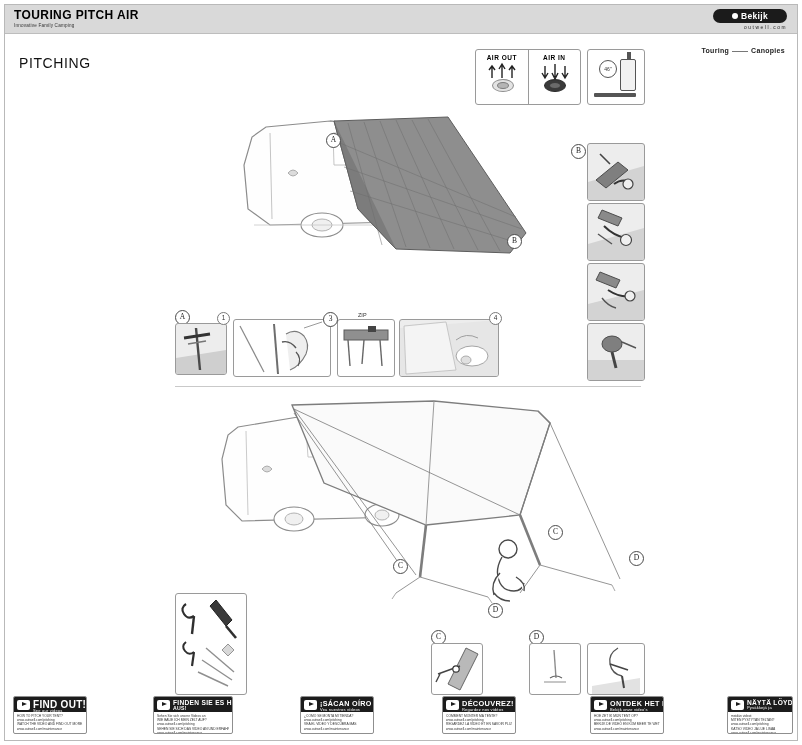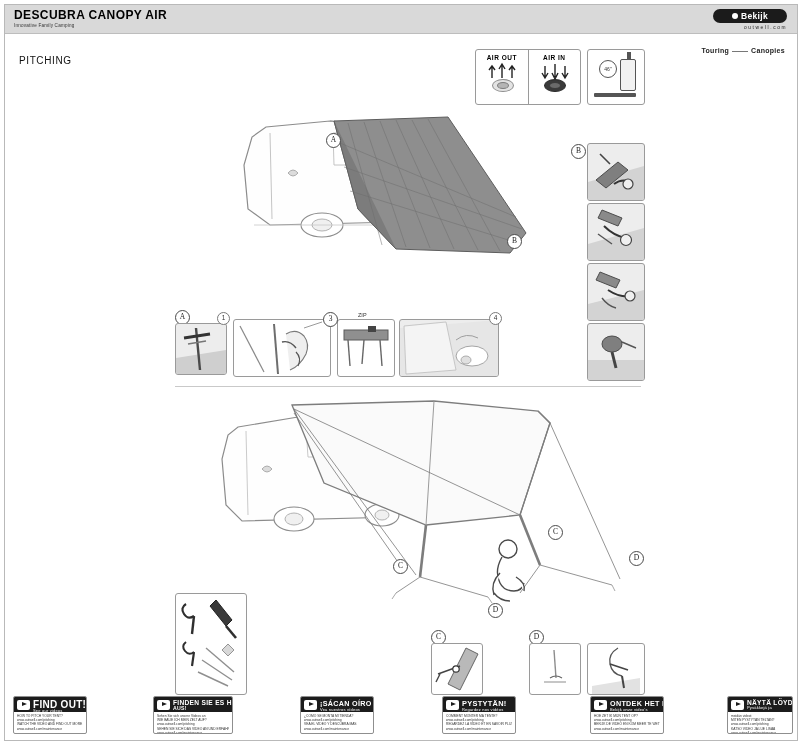--- a/index.html
+++ b/index.html
@@ -8,21 +8,21 @@
   .sheet{position:absolute;left:4px;top:4px;width:794px;height:737px;border:1px solid #b9b9b9;background:#fff;box-sizing:border-box;}
 
   
   .header{position:absolute;left:0;top:0;width:792px;height:28px;background:#d9d9d9;border-bottom:1px solid #bdbdbd;}
   .header-title{position:absolute;left:9px;top:3px;font-size:12px;font-weight:bold;letter-spacing:.4px;}
   .header-sub{position:absolute;left:9px;top:18px;font-size:4.6px;letter-spacing:.2px;color:#333;}
   .brand{position:absolute;right:10px;top:4px;width:74px;height:14px;border-radius:7px;background:#1b1b1b;color:#fff;font-size:8.5px;font-weight:bold;letter-spacing:.3px;display:flex;align-items:center;justify-content:center;}
   .brand .dot{display:inline-block;width:6px;height:6px;border-radius:50%;background:#fff;margin-right:3px;}
   .brand-url{position:absolute;right:10px;top:20px;font-size:4.8px;letter-spacing:1.6px;color:#222;}
 
-  .section-title{position:absolute;left:14px;top:50px;font-size:10px;letter-spacing:.6px;color:#111;}
+  .section-title{position:absolute;left:14px;top:50px;font-size:14px;letter-spacing:.6px;color:#111;}
 
   .touring-canopies{position:absolute;right:12px;top:42px;font-size:7px;color:#222;letter-spacing:.3px;}
   .touring-canopies .sep{display:inline-block;width:16px;height:1px;background:#777;vertical-align:middle;margin:0 3px;}
   .touring-canopies b{font-weight:bold;}
 
   
   .airbox{position:absolute;left:470px;top:44px;width:104px;height:54px;border:1px solid #9a9a9a;border-radius:3px;background:#fff;display:flex;}
   .airbox .half{flex:1;position:relative;}
   .airbox .half+.half{border-left:1px solid #9a9a9a;}
   .airlabel{position:absolute;top:4px;left:0;width:100%;text-align:center;font-size:6.5px;font-weight:bold;letter-spacing:.5px;}
@@ -61,21 +61,21 @@
   .vfoot .vbody{padding:2px 3px;font-size:3.3px;line-height:4.2px;color:#333;}
   .vfoot .vbody div{white-space:nowrap;overflow:hidden;}
 </style>
 </head>
 <body>
 
 <div class="page">
  <div class="sheet">
 
   <div class="header">
-    <div class="header-title">DESCUBRA CANOPY AIR</div>
+    <div class="header-title">TOURING PITCH AIR</div>
     <div class="header-sub">Innovative Family Camping</div>
     <div class="brand">
           <span class="dot"></span>
           <span>Bekijk</span>
         </div>
     <div class="brand-url">outwell.com</div>
   </div>
 
   <div class="section-title">PITCHING</div>
 
@@ -369,21 +369,21 @@
       <div>¿CÓMO SE MONTA MI TIENDA?</div>
       <div>www.outwell.com/pitching</div>
       <div>VEA EL VÍDEO Y DESCUBRA MÁS</div>
       <div>www.outwell.com/maintenance</div>
     </div>
   </div>
 
   <div class="vfoot" style="left:437px;width:72px;">
     <div class="vtop">
       <span class="play"></span>
-      <span class="vtitle" style="font-size:7.4px">PYSTYTÄN!</span>
+      <span class="vtitle" style="font-size:7.4px">DÉCOUVREZ!</span>
       <span class="vsub">Regardez nos vidéos</span>
     </div>
     <div class="vbody">
       <div>COMMENT MONTER MA TENTE?</div>
       <div>www.outwell.com/pitching</div>
       <div>REGARDEZ LA VIDÉO ET EN SAVOIR PLUS</div>
       <div>www.outwell.com/maintenance</div>
     </div>
   </div>
 

